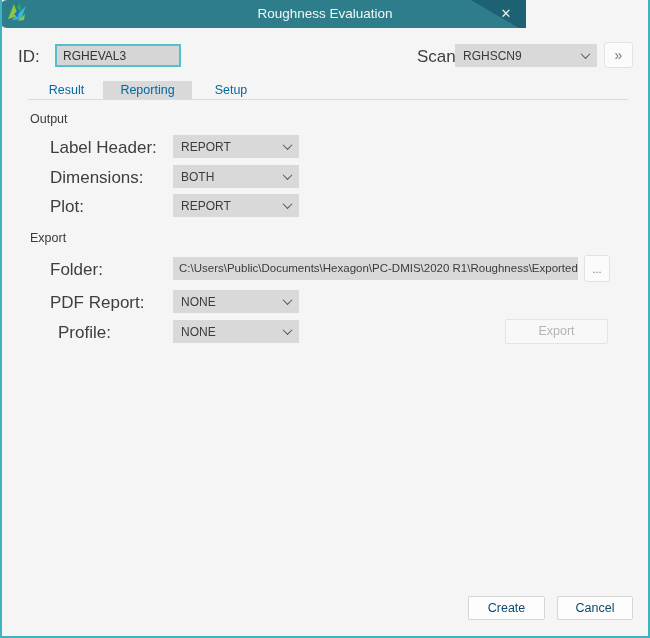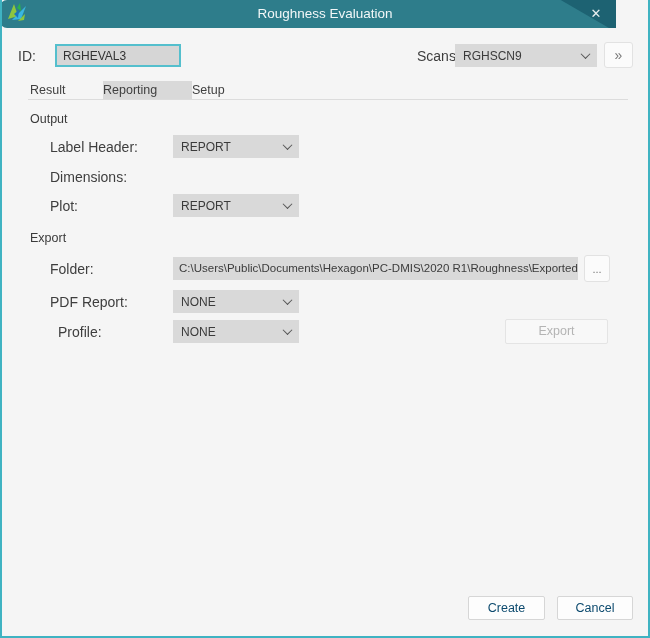--- a/index.html
+++ b/index.html
@@ -3,51 +3,51 @@
 <meta charset="utf-8">
 <style>
   * { margin:0; padding:0; box-sizing:border-box; }
   html,body { width:650px; height:638px; }
   body { font-family:"Liberation Sans", sans-serif; background:#ffffff; }
 
   .window { position:relative; width:650px; height:638px; background:#f5f5f5; overflow:hidden; }
   .window::after { content:""; position:absolute; inset:0; border:2px solid #3fb3c2; border-top:none; pointer-events:none; z-index:60; }
 
   
-  .titlebar { position:absolute; left:0; top:0; width:616px; height:28px; background:#2e7d8b;border-radius:7px; }
+  .titlebar { position:absolute; left:0; top:0; width:526px; height:28px; background:#2e7d8b;border-radius:7px; }
   .titlebar .corner { position:absolute; right:0; top:0; width:70px; height:28px; background:#1d6272;
         clip-path:polygon(21% 0, 100% 0, 100% 100%, 90% 100%); }
   .title-text { position:absolute; left:0; top:0; width:650px; height:28px; line-height:28px;
         text-align:center; color:#f2f7f8; font-size:13.5px; }
   .logo { position:absolute; left:5px; top:2px; width:24px; height:24px; }
   .close-btn { position:absolute; right:8px; top:0; width:24px; height:28px; line-height:27px;
         text-align:center; color:#e8eef0; font-size:13px; cursor:pointer; z-index:5; }
 
   
-  .lbl { position:absolute; font-size:14px; color:#3e3e3e; line-height:15px; }
+  .lbl { position:absolute; font-size:17px; color:#3e3e3e; line-height:15px; }
   .heading { position:absolute; font-size:12.5px; color:#3a3a3a; }
 
   
   .id-input { position:absolute; left:55px; top:44px; width:126px; height:23px;
         background:#d6d6d6; border:2px solid #54bfcd; font-size:12px; color:#333;
         padding:0 6px; font-family:"Liberation Sans",sans-serif; }
 
   
   .dd { position:absolute; height:23px; background:#d9d9d9; display:flex; align-items:center;
         padding:7px 8px; font-size:12px; color:#3b3b3b; cursor:pointer; }
   .dd .dd-text { flex:1; white-space:nowrap; overflow:hidden; }
   .chev { width:7px; height:7px; border-right:1.6px solid #555; border-bottom:1.6px solid #555;
         transform:rotate(45deg) translate(-1px,-1px); flex:none; }
 
   .mini-btn { position:absolute; background:#fbfbfb; border:1px solid #e2e2e2; border-radius:3px;
         display:flex; align-items:center; justify-content:center; color:#777; cursor:pointer; }
 
   
-  .tab { position:absolute; top:81px; height:19px; line-height:19px; 
-        font-size:12.5px; color:#404040; cursor:pointer; }
+  .tab { position:absolute; top:81px; height:19px; line-height:19px; text-align:center;
+        font-size:12.5px; color:#0369a1; cursor:pointer; }
   .tab.active { background:#d9d9d9; }
   .tab-sep { position:absolute; left:28px; top:99px; width:600px; height:1px; background:#dcdcdc; }
 
   
   .folder-field { position:absolute; left:173px; top:257px; width:405px; height:23px;
         background:#d9d9d9; font-size:11.5px; color:#3b3b3b; line-height:23px;
         padding:0 6px; white-space:nowrap; overflow:hidden; }
 
   .btn { position:absolute; background:#fdfdfd; border:1px solid #d6d6d6; border-radius:2px;
         font-size:12.5px; color:#0c4a6e; text-align:center; cursor:pointer;
@@ -89,20 +89,24 @@
 
   <div class="heading" style="left:30px; top:112px;">Output</div>
 
   <div class="lbl" style="left:50px; top:140px;">Label Header:</div>
   <div class="dd" style="left:173px; top:135px; width:126px;">
     <span class="dd-text">REPORT</span>
     <span class="chev"></span>
   </div>
 
   <div class="lbl" style="left:50px; top:170px;">Dimensions:</div>
+  <div class="dd" style="left:173px; top:165px; width:126px;">
+    <span class="dd-text">BOTH</span>
+    <span class="chev"></span>
+  </div>
 
   <div class="lbl" style="left:50px; top:199px;">Plot:</div>
   <div class="dd" style="left:173px; top:194px; width:126px;">
     <span class="dd-text">REPORT</span>
     <span class="chev"></span>
   </div>
 
   <div class="heading" style="left:30px; top:231px;">Export</div>
 
   <div class="lbl" style="left:50px; top:262px;">Folder:</div>

